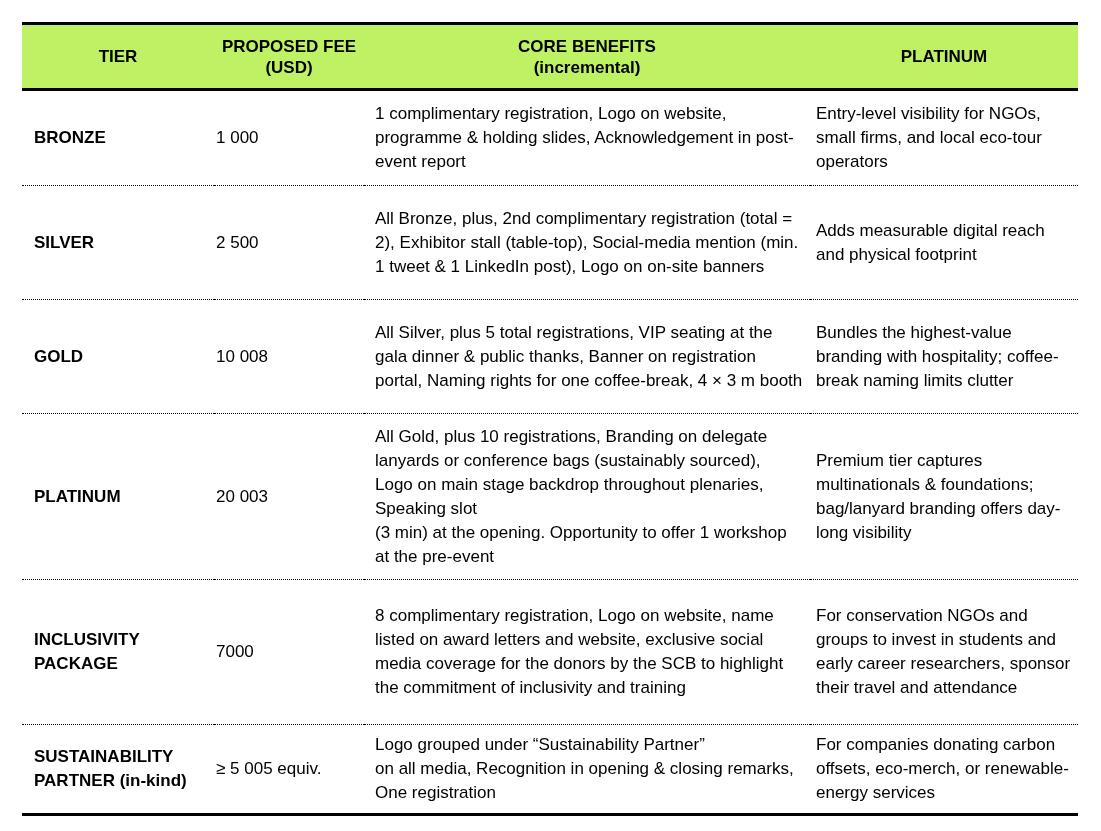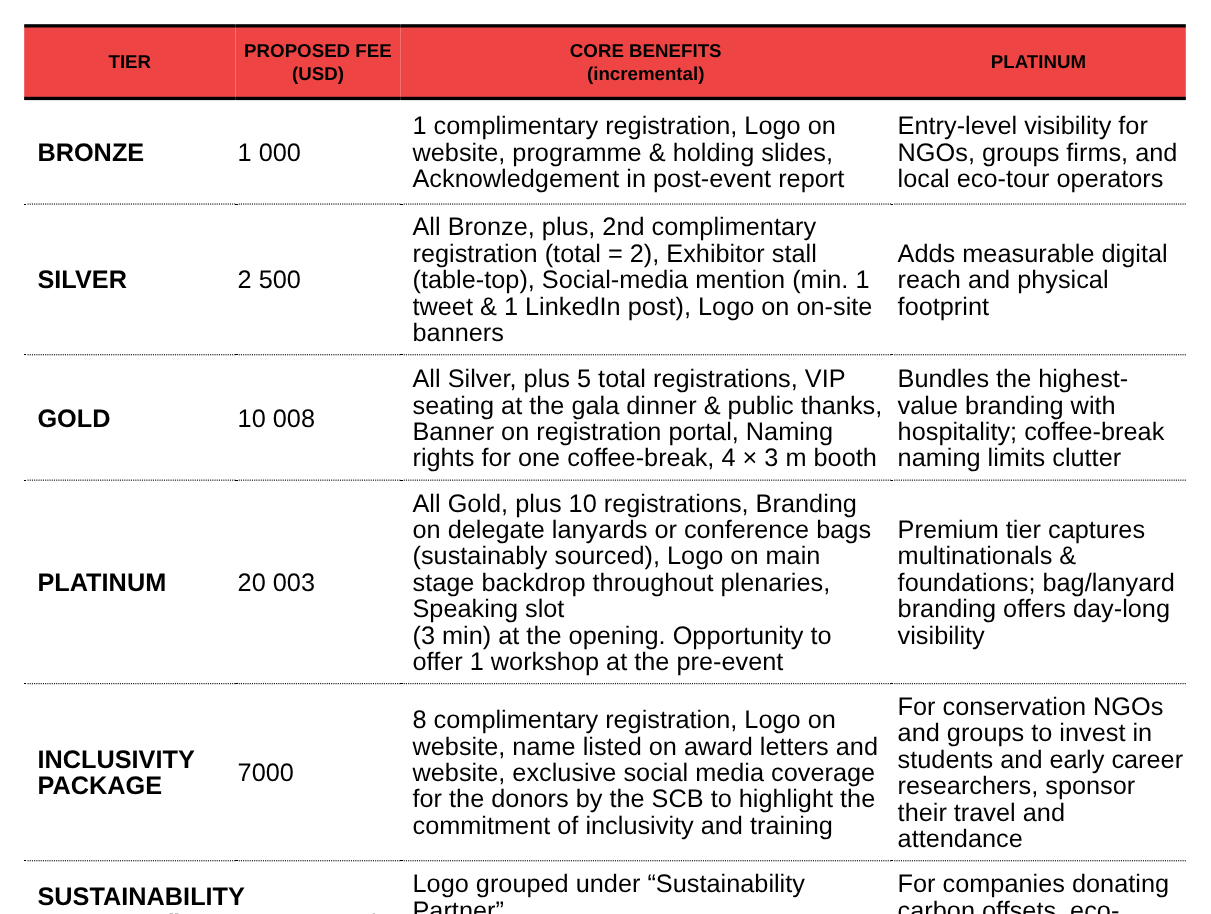--- a/index.html
+++ b/index.html
@@ -26,21 +26,21 @@
     border-top: 3px solid #000;
     border-bottom: 3px solid #000;
   }
   col.c-tier      { width: 192px; }
   col.c-fee       { width: 150px; }
   col.c-benefits  { width: 446px; }
   col.c-rationale { width: 268px; }
 
   thead tr {
     height: 66px;
-    background: #ef4444;
+    background: #bef264;
     border-bottom: 3px solid #000;
   }
   th {
     font-size: 17px;
     font-weight: bold;
     text-align: center;
     vertical-align: middle;
     line-height: 21px;
     padding: 4px 6px;
   }
@@ -49,21 +49,21 @@
   tbody tr { border-bottom: 1px dotted #000; }
   tbody tr:last-child { border-bottom: none; }
   tbody tr.r1 { height: 96px; }
   tbody tr.r2 { height: 114px; }
   tbody tr.r3 { height: 114px; }
   tbody tr.r4 { height: 166px; }
   tbody tr.r5 { height: 145px; }
   tbody tr.r6 { height: 90px; }
 
   td {
-    font-size: 23px;
+    font-size: 17px;
     line-height: 24px;
     vertical-align: middle;
     padding: 8px 0;
   }
   td.tier {
     font-weight: bold;
     padding-left: 12px;
     padding-right: 4px;
   }
   td.tier .tier-note { font-weight: bold; white-space: pre-wrap; }
@@ -110,21 +110,21 @@
           <div class="h1">PLATINUM</div>
 
         </th>
       </tr>
     </thead>
     <tbody>
       <tr class="r1">
         <td class="tier"><span class="tier-name">BRONZE</span><span class="tier-note"></span></td>
         <td class="fee">1 000</td>
         <td class="benefits">1 complimentary registration, Logo on website, programme &amp; holding slides, Acknowledgement in post-event report</td>
-        <td class="rationale">Entry-level visibility for NGOs, groups firms, and local eco-tour operators</td>
+        <td class="rationale">Entry-level visibility for NGOs, small firms, and local eco-tour operators</td>
       </tr>
       <tr class="r2">
         <td class="tier"><span class="tier-name">SILVER</span><span class="tier-note"></span></td>
         <td class="fee">2 500</td>
         <td class="benefits">All Bronze, plus, 2nd complimentary registration (total = 2), Exhibitor stall (table-top), Social-media mention (min. 1 tweet &amp; 1 LinkedIn post), Logo on on-site banners</td>
         <td class="rationale">Adds measurable digital reach and physical footprint</td>
       </tr>
       <tr class="r3">
         <td class="tier"><span class="tier-name">GOLD</span><span class="tier-note"></span></td>
         <td class="fee">10 008</td>

